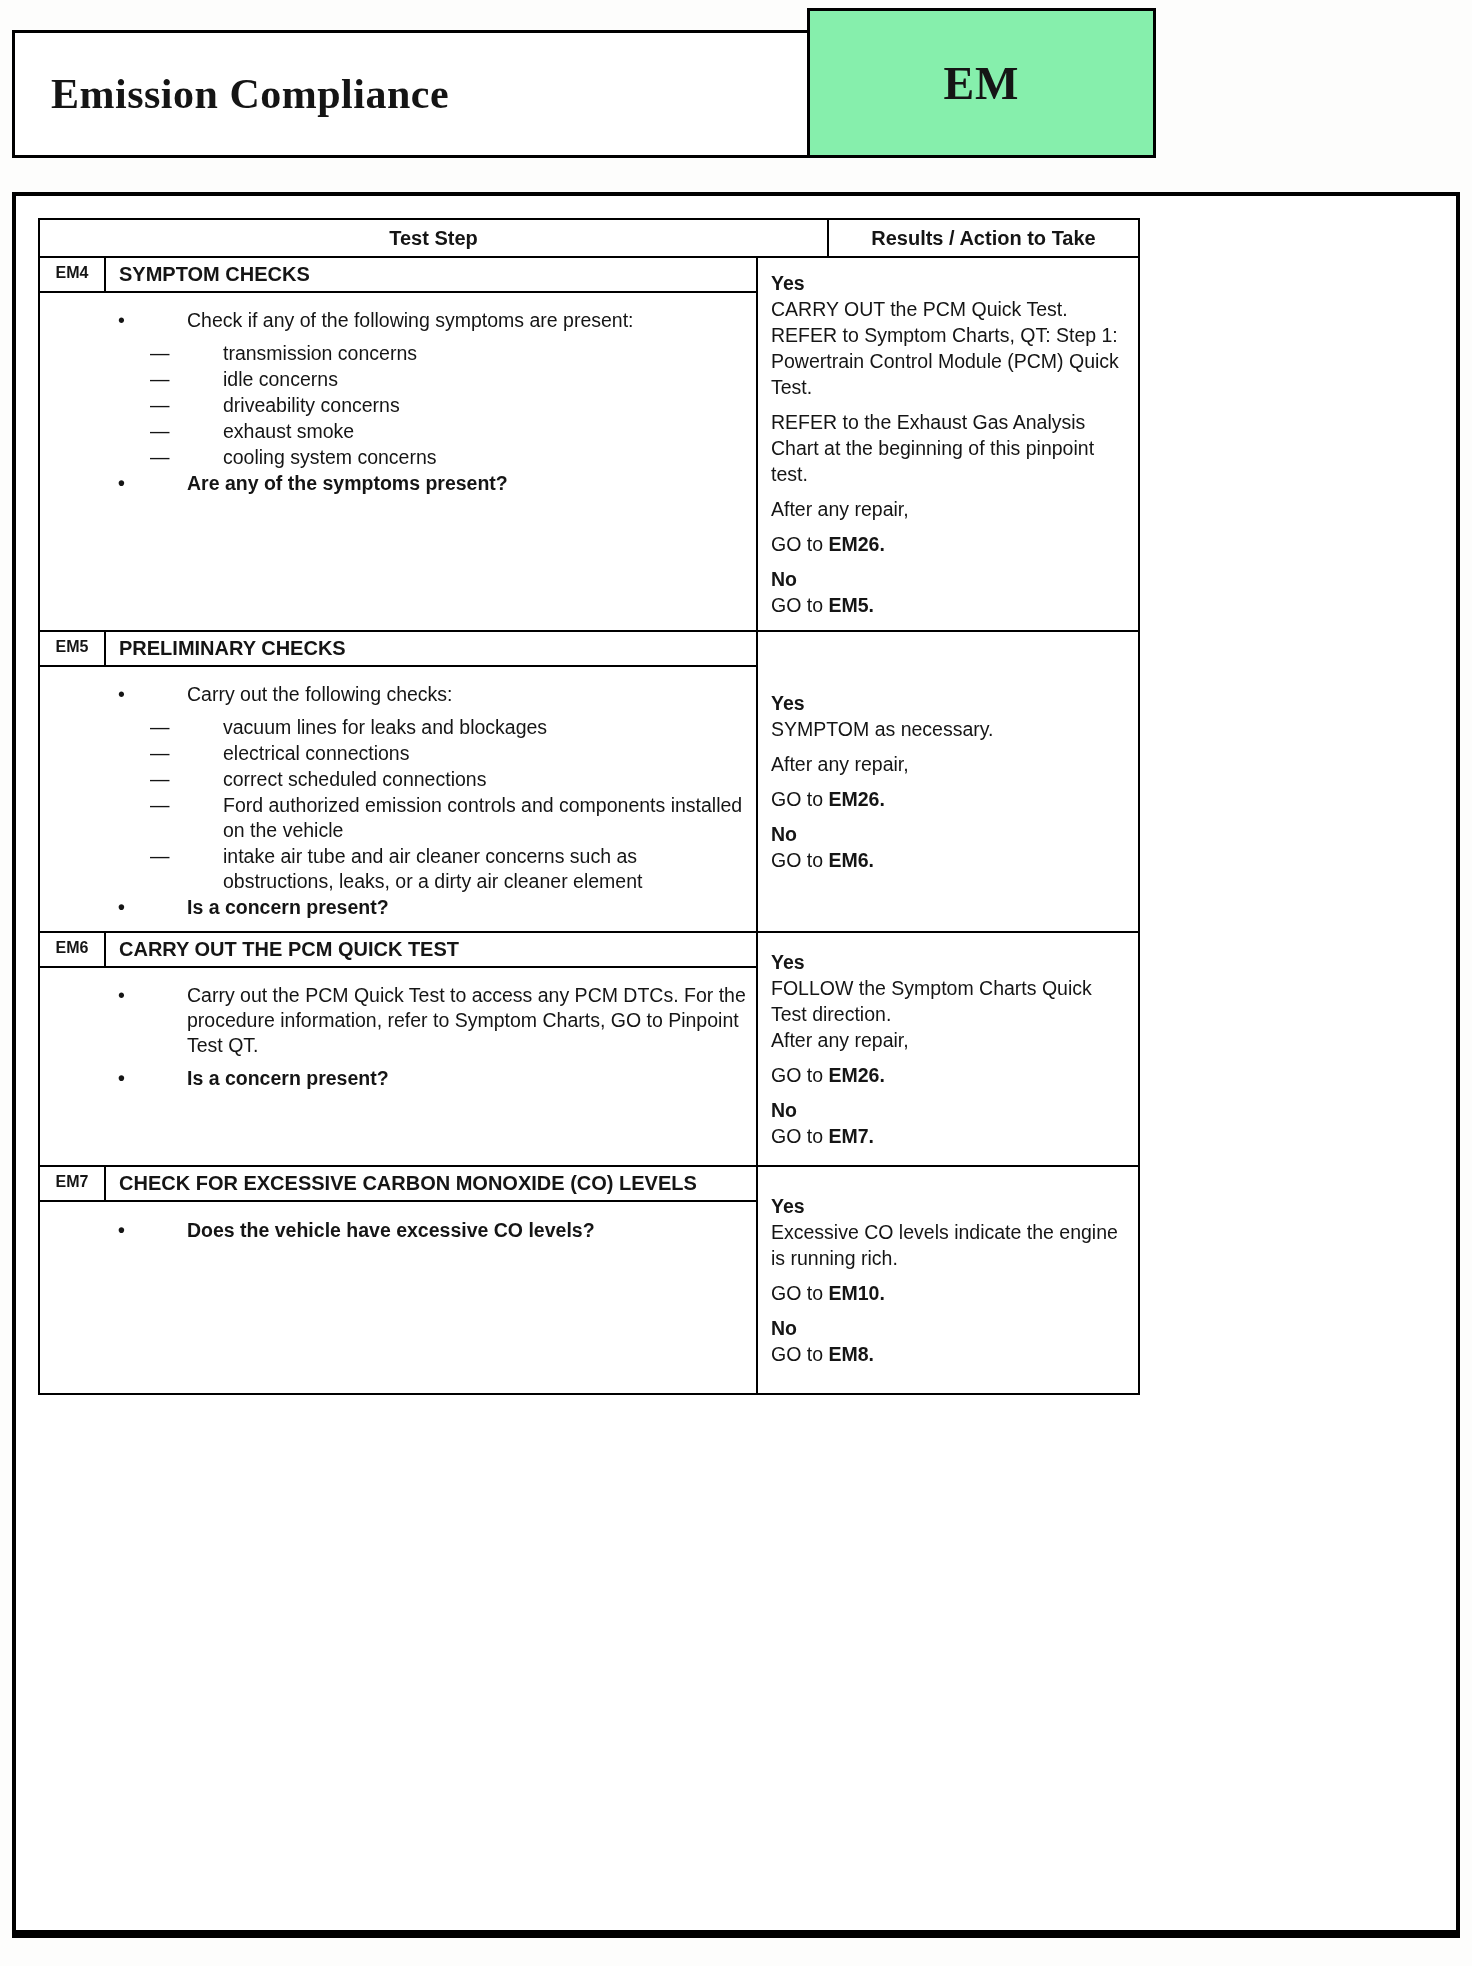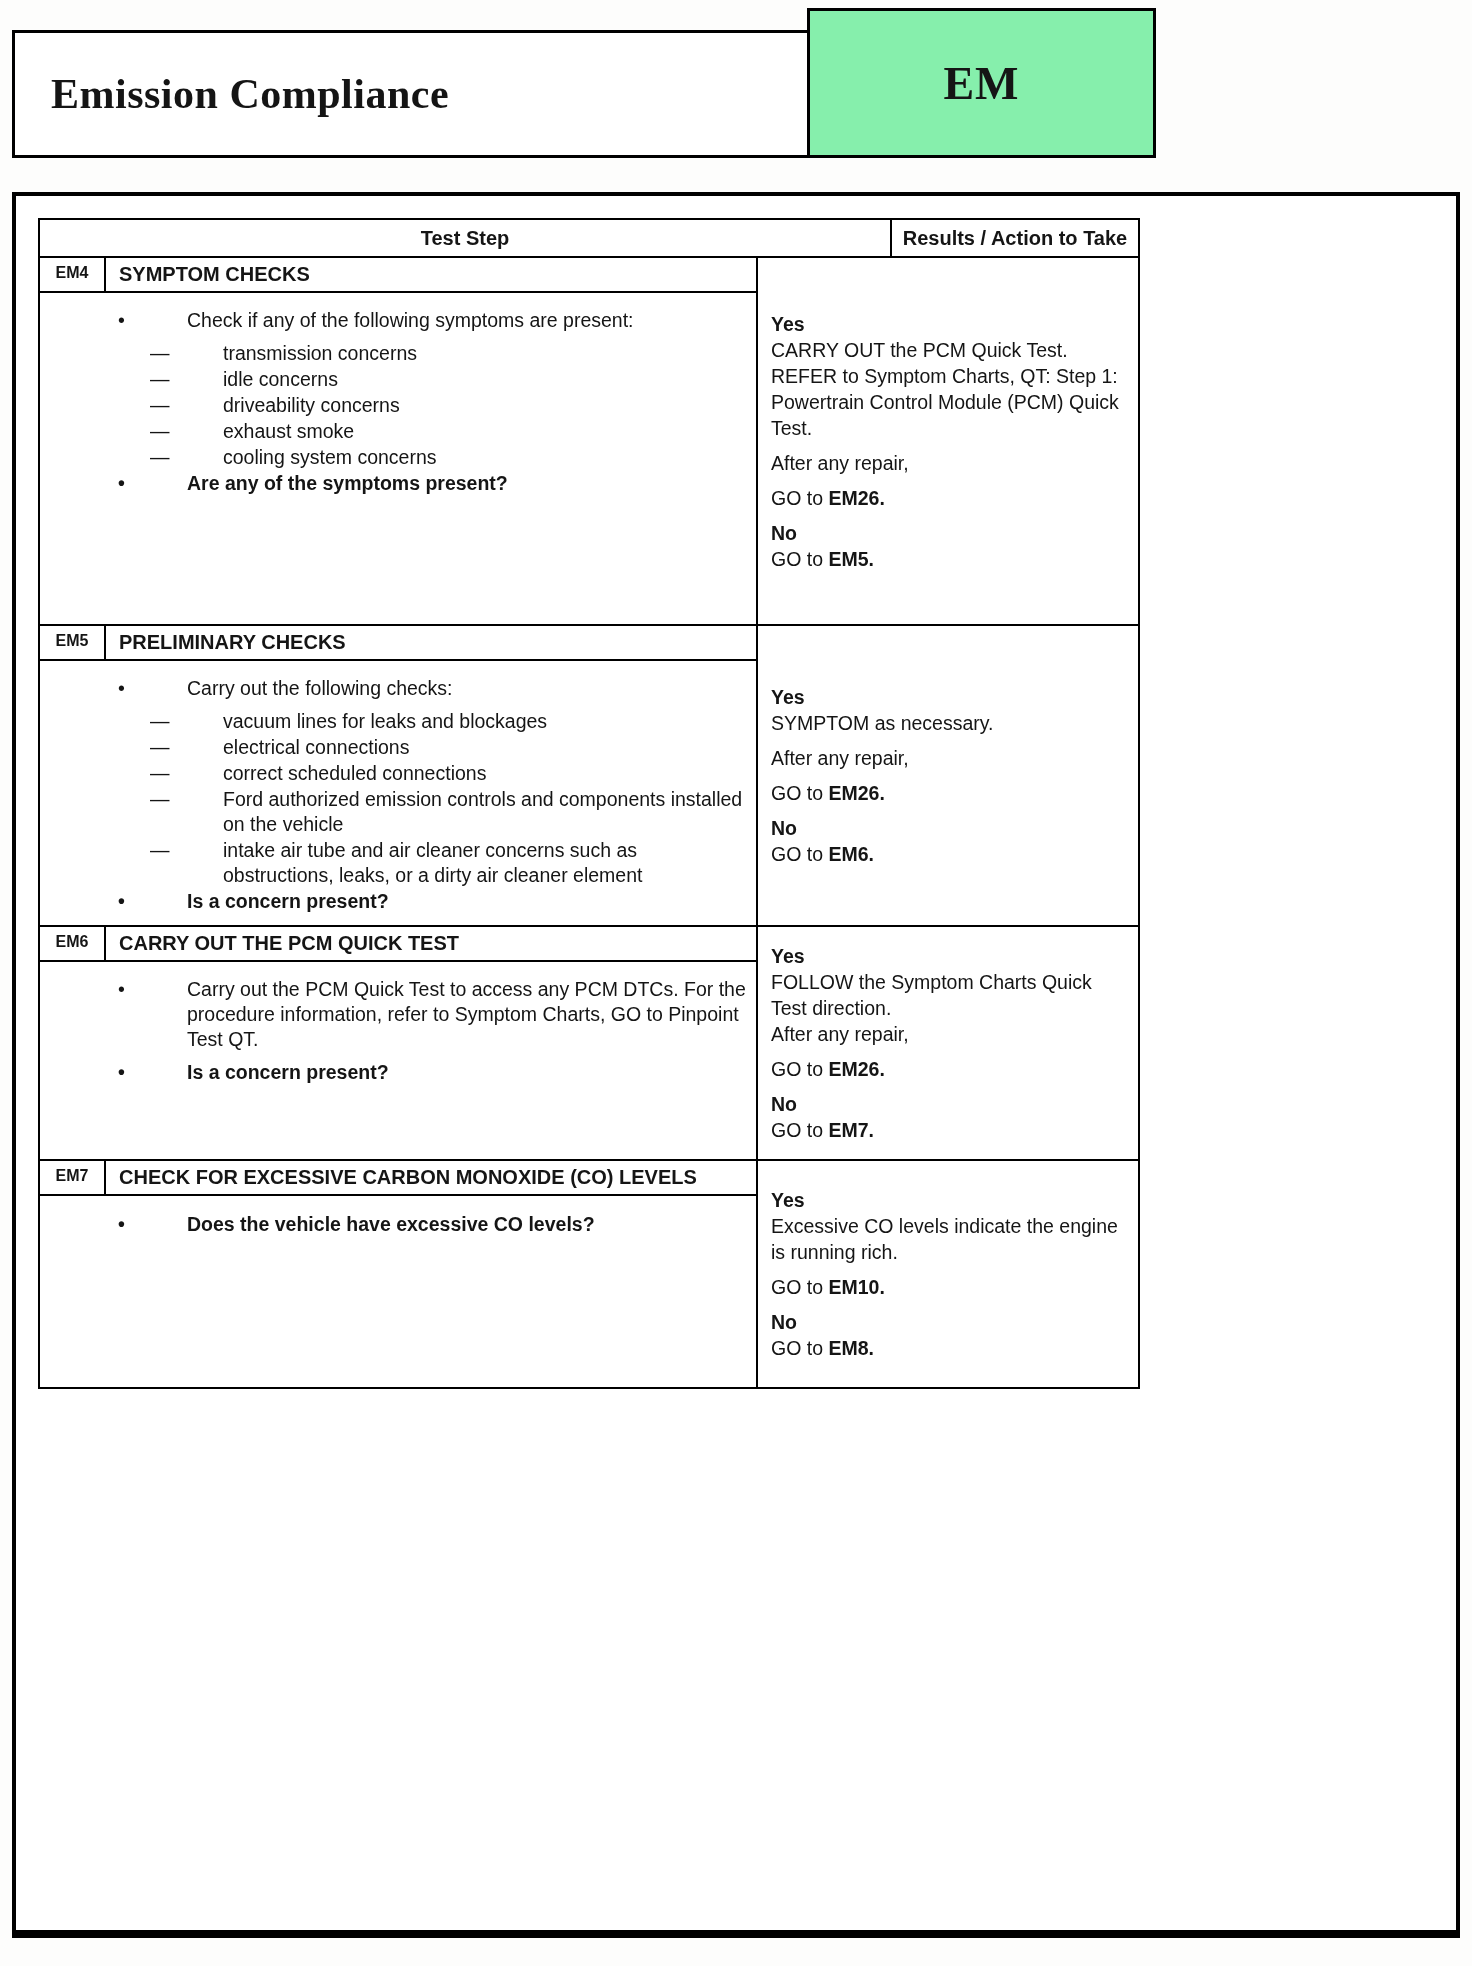--- a/index.html
+++ b/index.html
@@ -22,21 +22,21 @@
   .hdr-code{font-family:"Liberation Serif",serif;font-weight:700;font-size:46px;letter-spacing:1px;}
   
   .content-box{
     position:absolute;left:12px;top:192px;width:1448px;height:1746px;
     border:4px solid #000;border-bottom-width:8px;box-sizing:border-box;background:#fff;
   }
   
   .pin-table{margin:22px 0 0 22px;width:1102px;border:2px solid #000;box-sizing:border-box;background:#fff;}
   .thead{display:flex;min-height:36px;}
   .th{font-weight:700;font-size:20px;display:flex;align-items:center;justify-content:center;}
-  .th-test{width:852px;border-right:2px solid #000;box-sizing:border-box;}
+  .th-test{width:789px;border-right:2px solid #000;box-sizing:border-box;}
   .th-res{flex:1;}
   .section{display:flex;border-top:2px solid #000;}
   .ts-col{width:718px;border-right:2px solid #000;box-sizing:border-box;display:flex;flex-direction:column;}
   .band{display:flex;border-bottom:2px solid #000;}
   .em-id{
     flex:0 0 66px;width:66px;border-right:2px solid #000;box-sizing:border-box;
     font-weight:700;font-size:16px;line-height:24px;text-align:center;padding-top:3px;
   }
   .em-title{font-weight:700;font-size:20px;line-height:26px;padding:3px 12px 4px 13px;max-width:580px;}
   .steps{padding:15px 10px 10px 0;flex:1;}
@@ -111,20 +111,21 @@
               <div class="step bullet q">
                 <div class="mk">•</div>
                 <div class="txt">Are any of the symptoms present?</div>
               </div>
             </div>
           </div>
           <div class="res-col">
             <p class="rp"><b>Yes</b></p>
             <p class="rp"><span>CARRY OUT the PCM Quick Test.</span></p>
             <p class="rp"><span>REFER to Symptom Charts, QT: Step 1: Powertrain Control Module (PCM) Quick Test.</span></p>
+            <p class="rp gap"><span>REFER to the Exhaust Gas Analysis Chart at the beginning of this pinpoint test.</span></p>
             <p class="rp gap"><span>After any repair,</span></p>
             <p class="rp gap"><span>GO to </span><b>EM26.</b></p>
             <p class="rp gap"><b>No</b></p>
             <p class="rp"><span>GO to </span><b>EM5.</b></p>
           </div>
         </div>
         <div class="section section-em5">
           <div class="ts-col">
             <div class="band">
               <div class="em-id">EM5</div>

